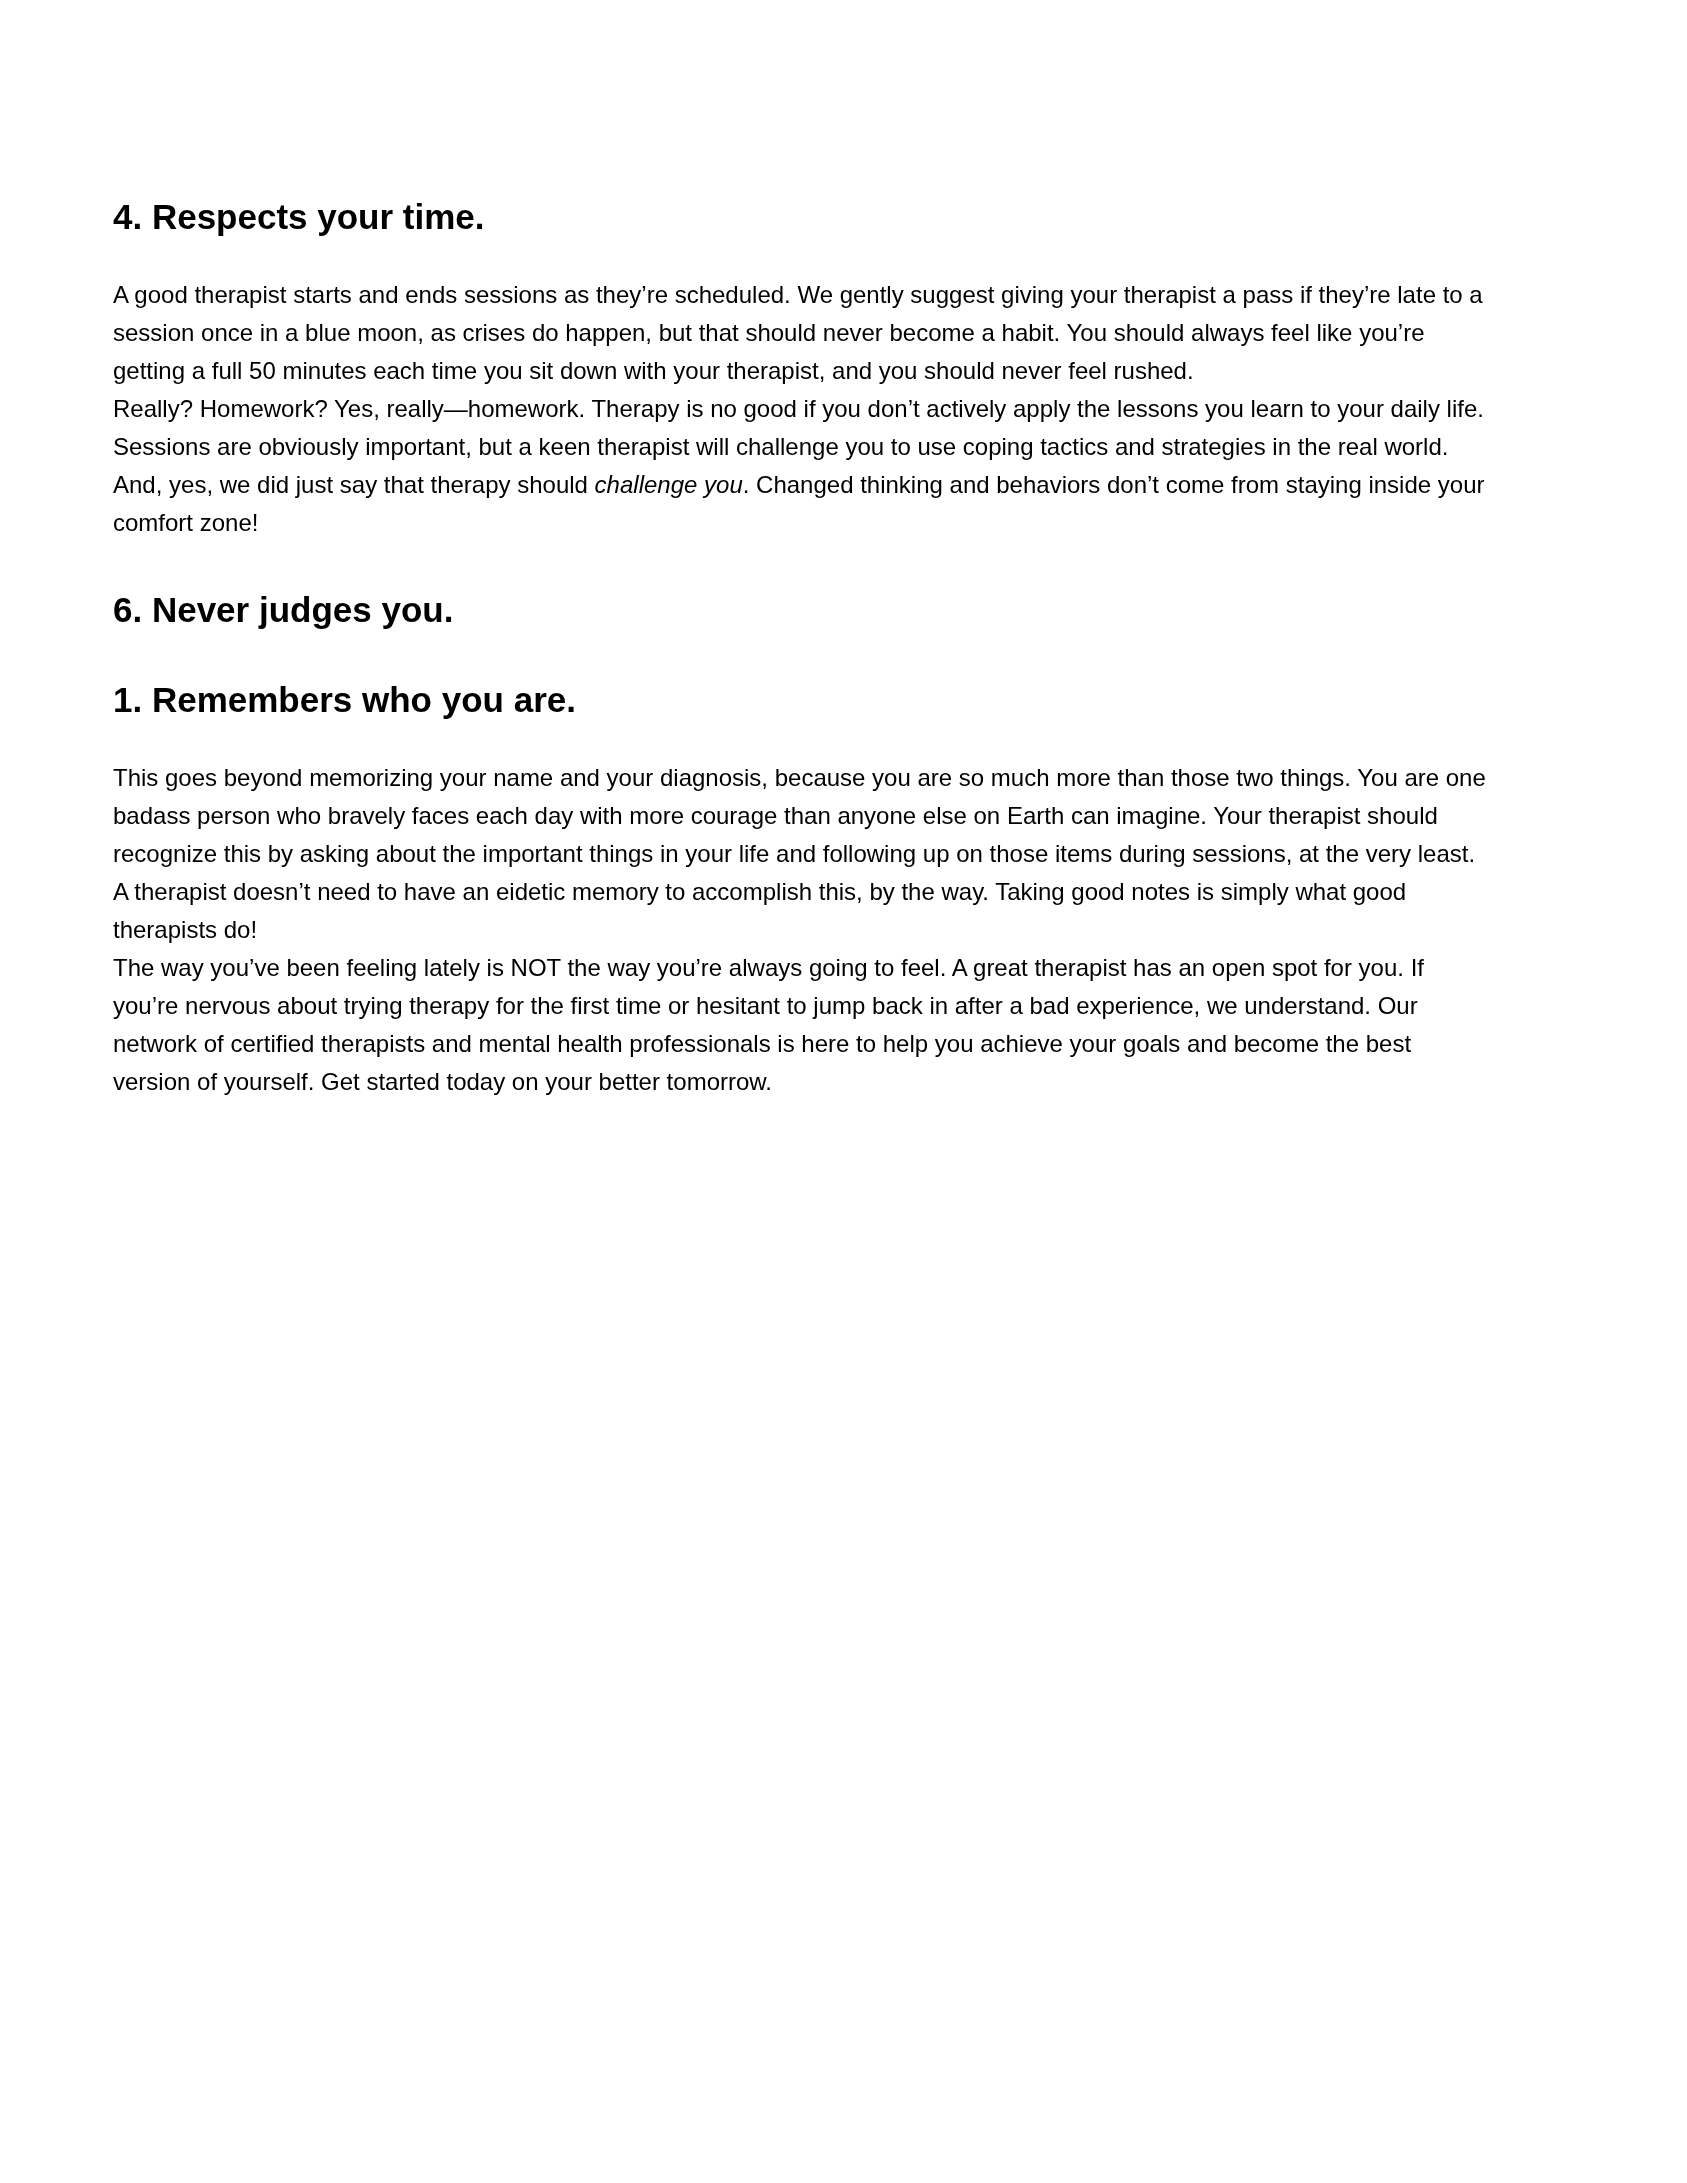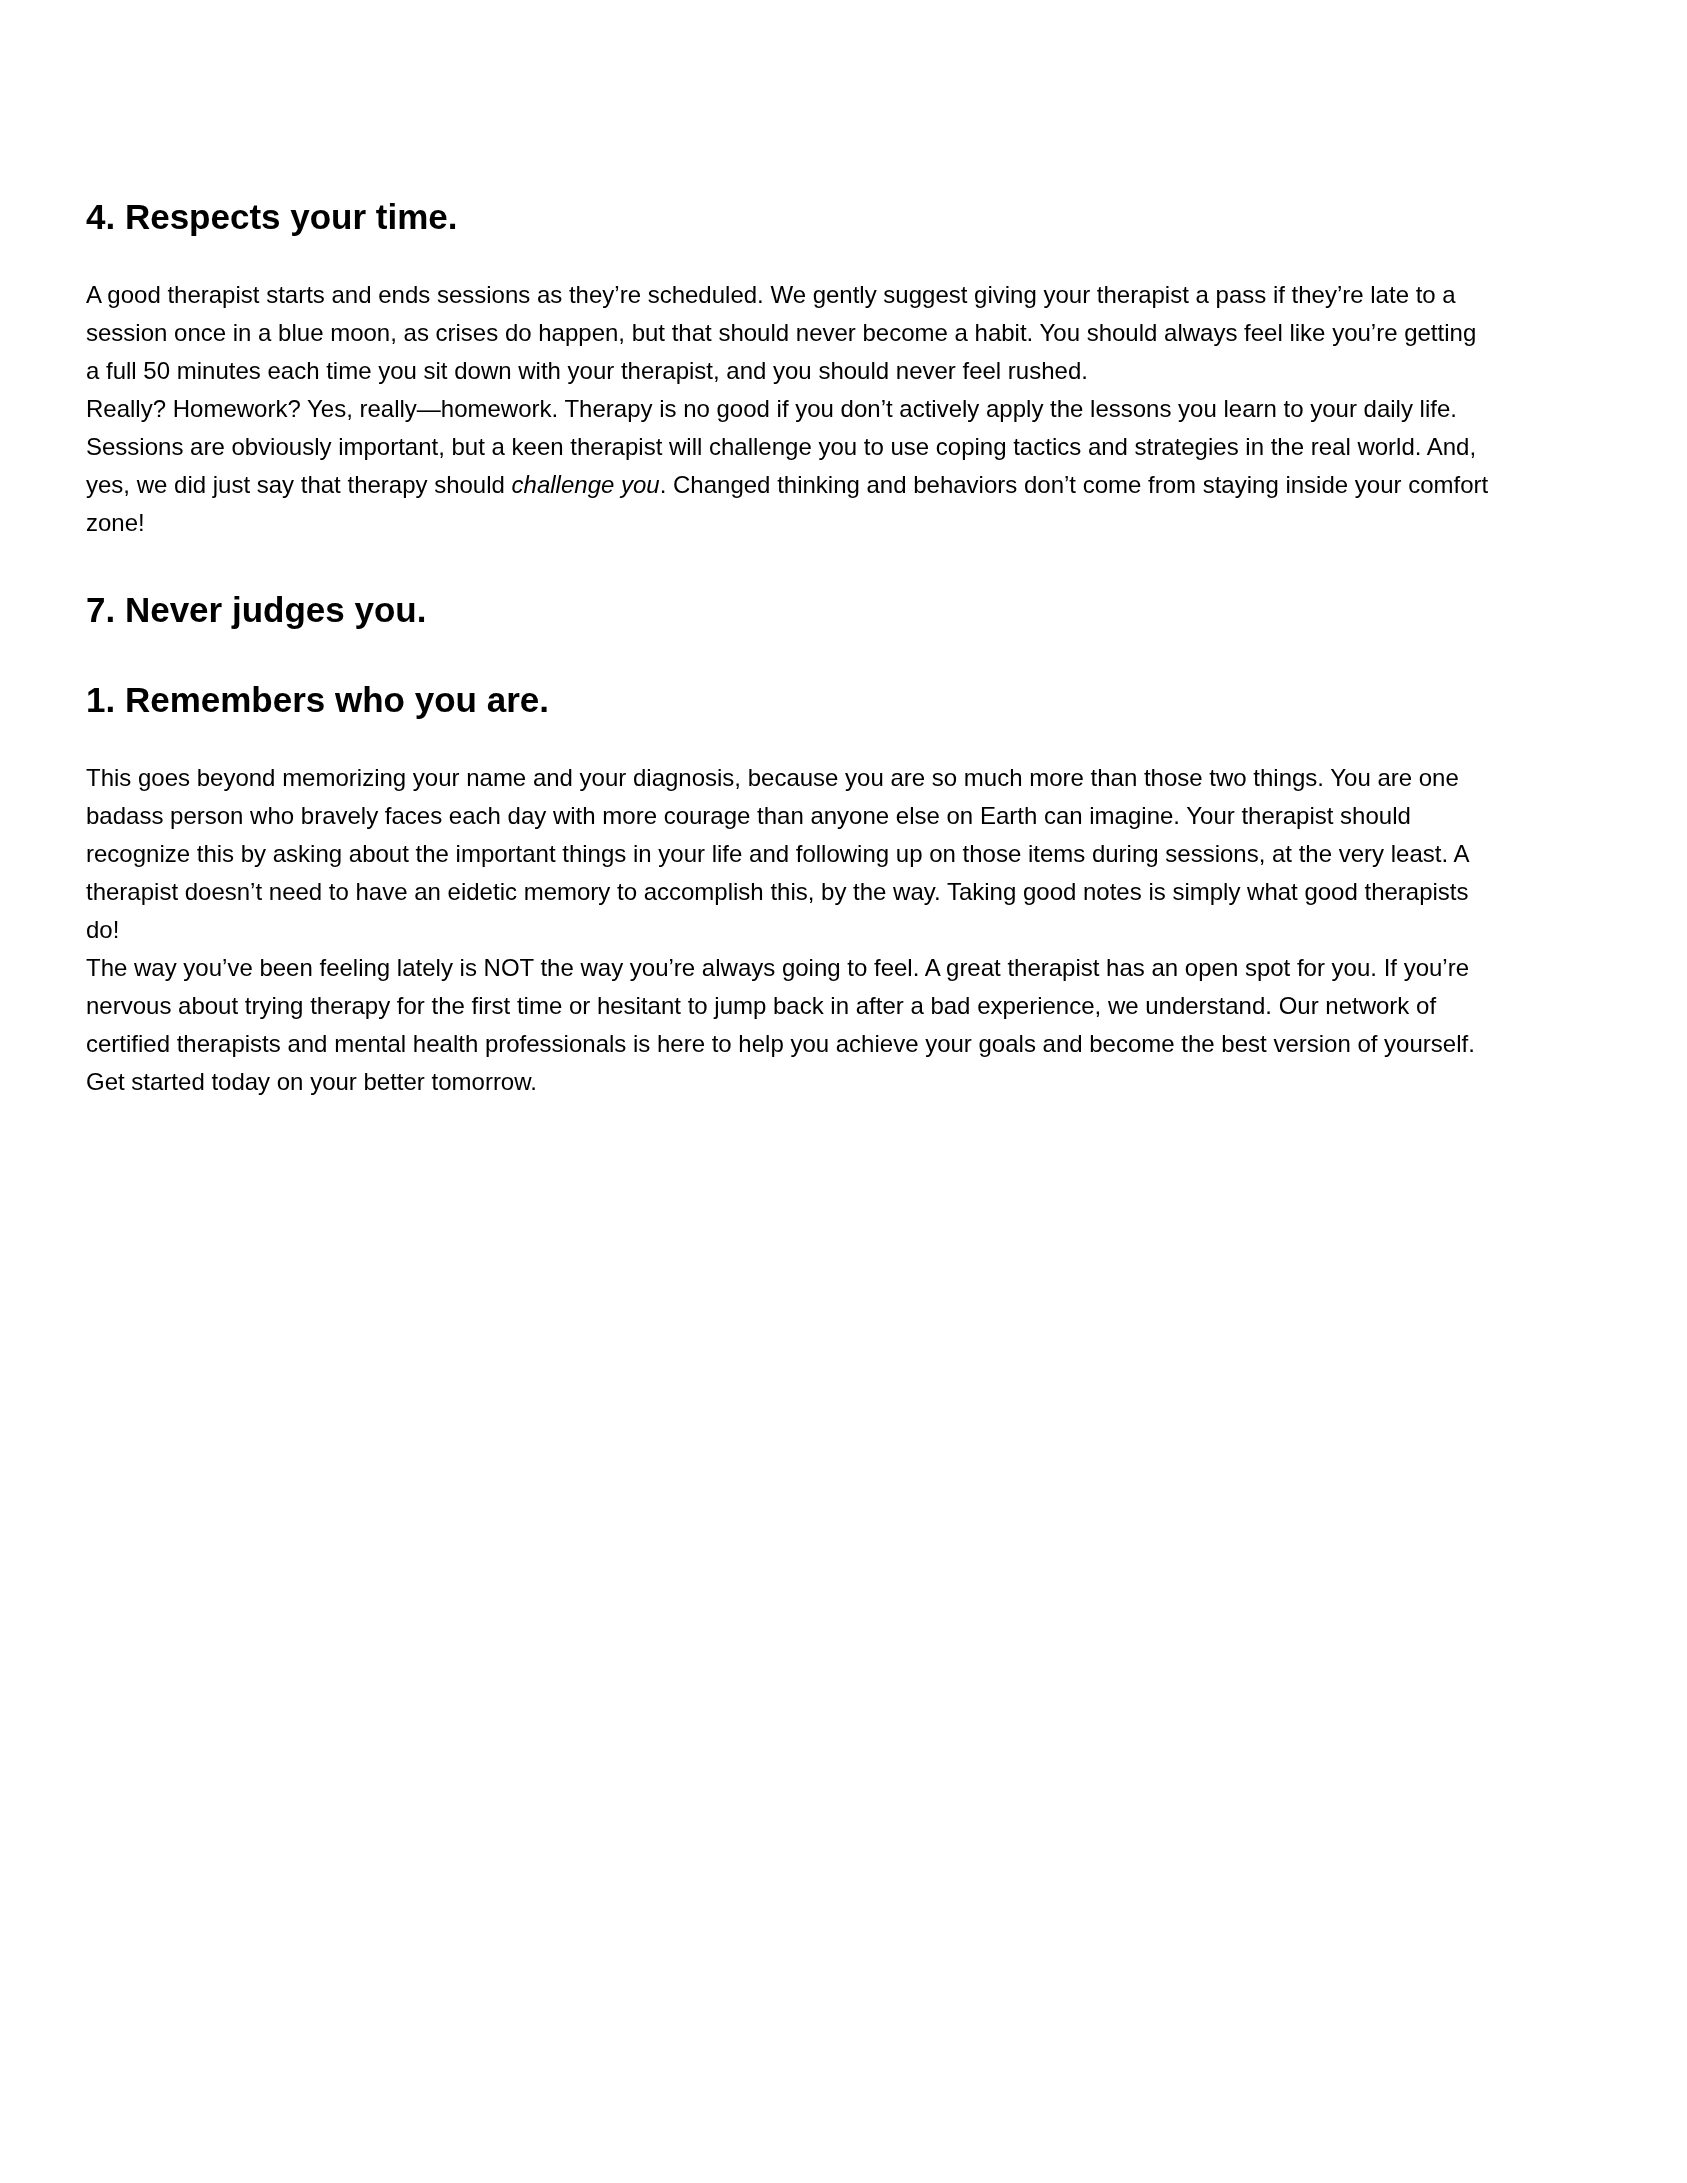--- a/index.html
+++ b/index.html
@@ -9,21 +9,21 @@
   body {
     width: 1687px;
     height: 2183px;
     background: #ffffff;
     overflow: hidden;
   }
   .doc-page {
     box-sizing: border-box;
     width: 1687px;
     height: 2183px;
-    padding: 195px 198px 0 86px;
+    padding: 195px 198px 0 113px;
     background: #ffffff;
     color: #000000;
     font-family: "Liberation Sans", sans-serif;
   }
   .doc-heading {
     font-size: 35px;
     line-height: 44px;
     font-weight: bold;
     margin: 46px 0 37px 0;
   }
@@ -42,21 +42,21 @@
 </head>
 <body>
 
 <div class="doc-page">
 
   <h2 class="doc-heading">4. Respects your time.</h2>
   <p class="doc-paragraph"><span>A good therapist starts and ends sessions as they’re scheduled. We gently suggest giving your therapist a pass if they’re late to a session once in a blue moon, as crises do happen, but that should never become a habit. You should always feel like you’re getting a full 50 minutes each time you sit down with your therapist, and you should never feel rushed.</span></p>
 
   <p class="doc-paragraph"><span>Really? Homework? Yes, really—homework. Therapy is no good if you don’t actively apply the lessons you learn to your daily life. Sessions are obviously important, but a keen therapist will challenge you to use coping tactics and strategies in the real world. And, yes, we did just say that therapy should </span><span class="seg-italic">challenge you</span><span>. Changed thinking and behaviors don’t come from staying inside your comfort zone!</span></p>
 
-  <h2 class="doc-heading">7. Never judges you.</h2>
+  <h2 class="doc-heading">6. Never judges you.</h2>
 
   <h2 class="doc-heading">1. Remembers who you are.</h2>
   <p class="doc-paragraph"><span>This goes beyond memorizing your name and your diagnosis, because you are so much more than those two things. You are one badass person who bravely faces each day with more courage than anyone else on Earth can imagine. Your therapist should recognize this by asking about the important things in your life and following up on those items during sessions, at the very least. A therapist doesn’t need to have an eidetic memory to accomplish this, by the way. Taking good notes is simply what good therapists do!</span></p>
 
   <p class="doc-paragraph"><span>The way you’ve been feeling lately is NOT the way you’re always going to feel. A great therapist has an open spot for you. If you’re nervous about trying therapy for the first time or hesitant to jump back in after a bad experience, we understand. Our network of certified therapists and mental health professionals is here to help you achieve your goals and become the best version of yourself. Get started today on your better tomorrow.</span></p>
 
 </div>
 
 
 </body></html>

